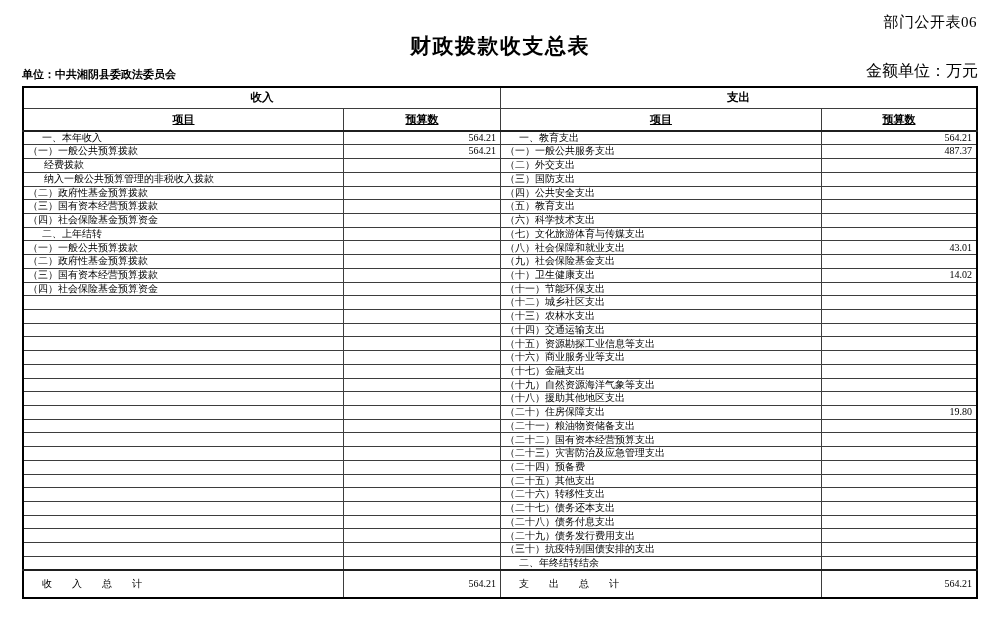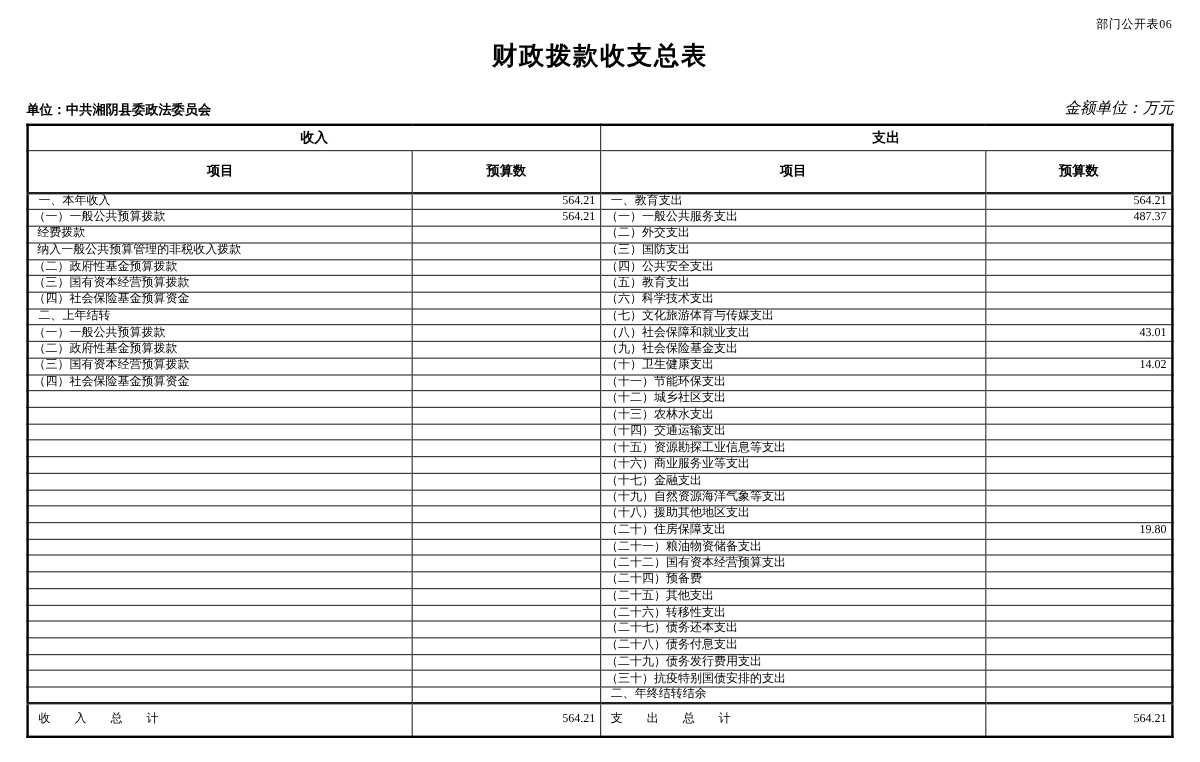--- a/index.html
+++ b/index.html
@@ -9,66 +9,66 @@
     width: 1000px;
     height: 635px;
     background: #ffffff;
     color: #000000;
     font-family: "Liberation Serif", "DejaVu Serif", serif;
   }
   .doc-ref {
     position: absolute;
     top: 13px;
     right: 23px;
-    font-size: 10px;
+    font-size: 15px;
     letter-spacing: 0.5px;
   }
   .title {
     padding-top: 34px;
     text-align: center;
     font-size: 21px;
     font-weight: bold;
     letter-spacing: 1.5px;
     line-height: 1.15;
   }
   .meta {
     display: flex;
     justify-content: space-between;
     align-items: flex-end;
-    margin: 23px 22px 4px 22px;
+    margin: 3px 22px 4px 22px;
   }
   .unit-label { font-weight: bold; font-size: 11px; }
-  .amount-unit-label { font-size: 13px; font-style: italic; }
+  .amount-unit-label { font-size: 16px; }
 
   table.budget-table {
     width: 956px;
     margin-left: 22px;
     border-collapse: collapse;
     table-layout: fixed;
     border: 2px solid #000000;
   }
   .budget-table th, .budget-table td {
     border: 1px solid #3d3d3d;
     padding: 0;
     overflow: hidden;
     white-space: nowrap;
   }
   thead tr.section-header-row { height: 21px; padding-left: 12px; }
   thead tr.section-header-row th { font-size: 11.5px; font-weight: bold; text-align: center; }
-  thead tr.column-header-row { height: 36px; }
+  thead tr.column-header-row { height: 23px; text-decoration: underline; }
   thead tr.column-header-row th {
     font-size: 11px; font-weight: bold; text-align: center;
     border-bottom: 2px solid #1f1f1f;
   }
   tbody tr { height: 13.72px; }
   tbody td, tfoot td { font-size: 10px; line-height: 1.05; vertical-align: middle; }
   td.item { text-align: left; }
-  td.item.ind0 { padding-left: 8px; font-family: Liberation Serif, serif; }
+  td.item.ind0 { padding-left: 18px; font-family: Liberation Serif, serif; }
   td.item.ind1 { padding-left: 4px; }
-  td.item.ind2 { padding-left: 7px; }
+  td.item.ind2 { padding-left: 20px; }
   td.value { text-align: right; padding-right: 4px; }
   tfoot tr.total-row { height: 28px; }
   tfoot tr.total-row td { border-top: 2px solid #1f1f1f; }
 </style>
 </head>
 <body>
 
 <div class="page">
   <div class="doc-ref">部门公开表06</div>
   <div class="title">财政拨款收支总表</div>
@@ -230,20 +230,26 @@
         </tr>
         <tr>
           <td class="item ind0"></td>
           <td class="value"></td>
           <td class="item ind1">（二十二）国有资本经营预算支出</td>
           <td class="value"></td>
         </tr>
         <tr>
           <td class="item ind0"></td>
           <td class="value"></td>
+          <td class="item ind1">（二十三）灾害防治及应急管理支出</td>
+          <td class="value"></td>
+        </tr>
+        <tr>
+          <td class="item ind0"></td>
+          <td class="value"></td>
           <td class="item ind1">（二十四）预备费</td>
           <td class="value"></td>
         </tr>
         <tr>
           <td class="item ind0"></td>
           <td class="value"></td>
           <td class="item ind1">（二十五）其他支出</td>
           <td class="value"></td>
         </tr>
         <tr>

